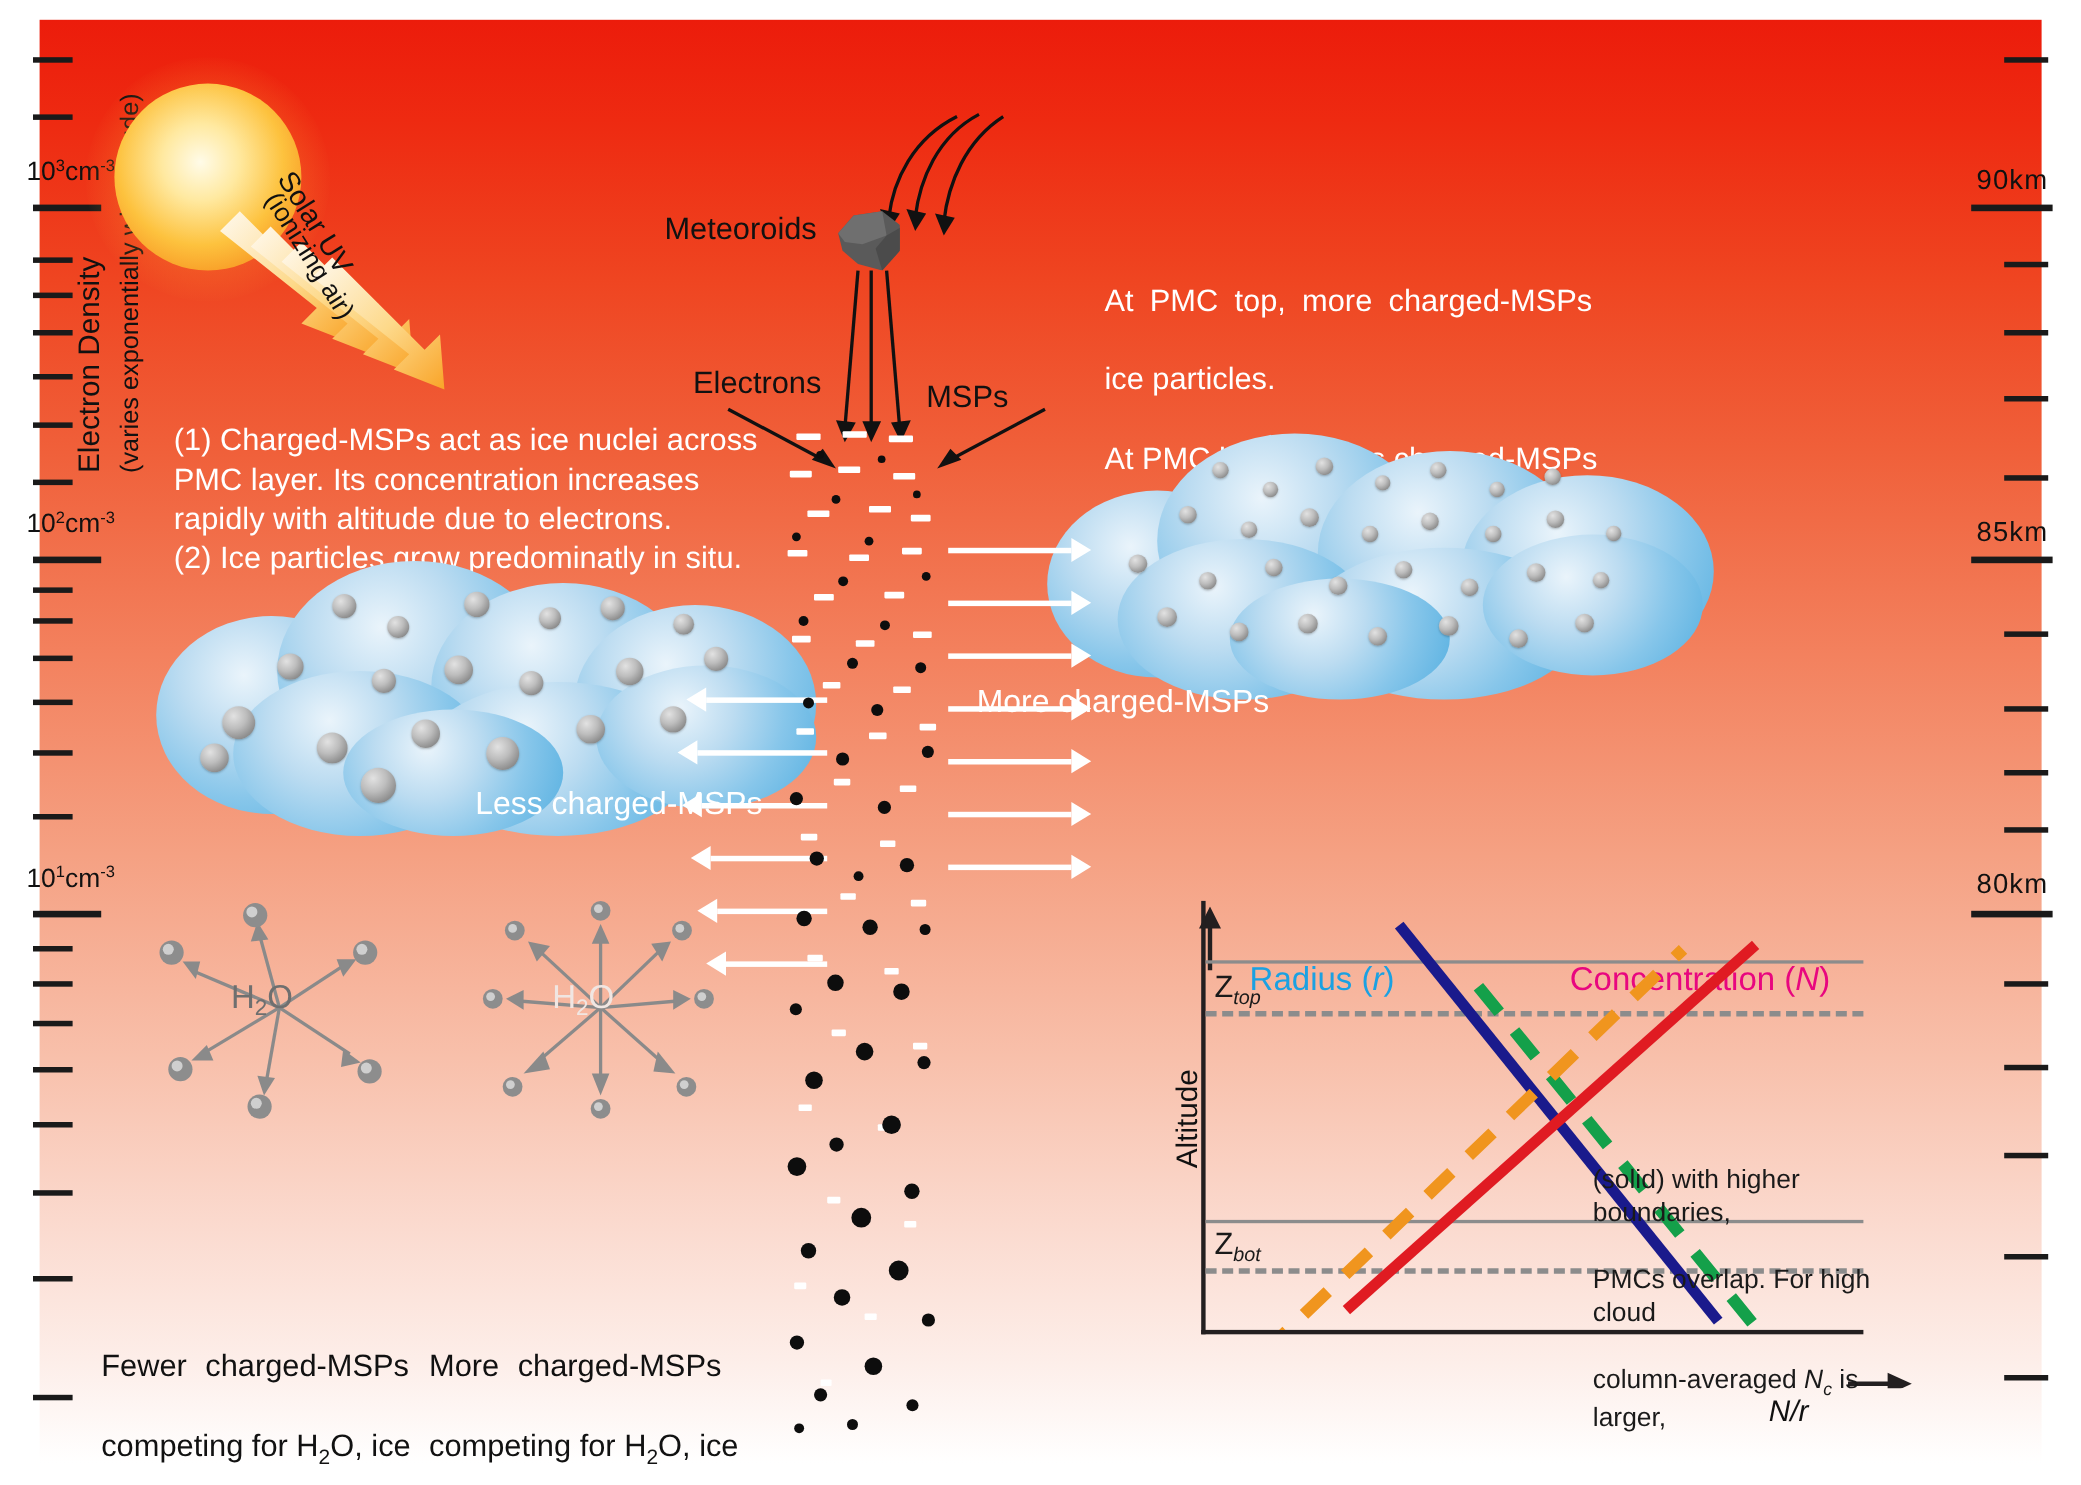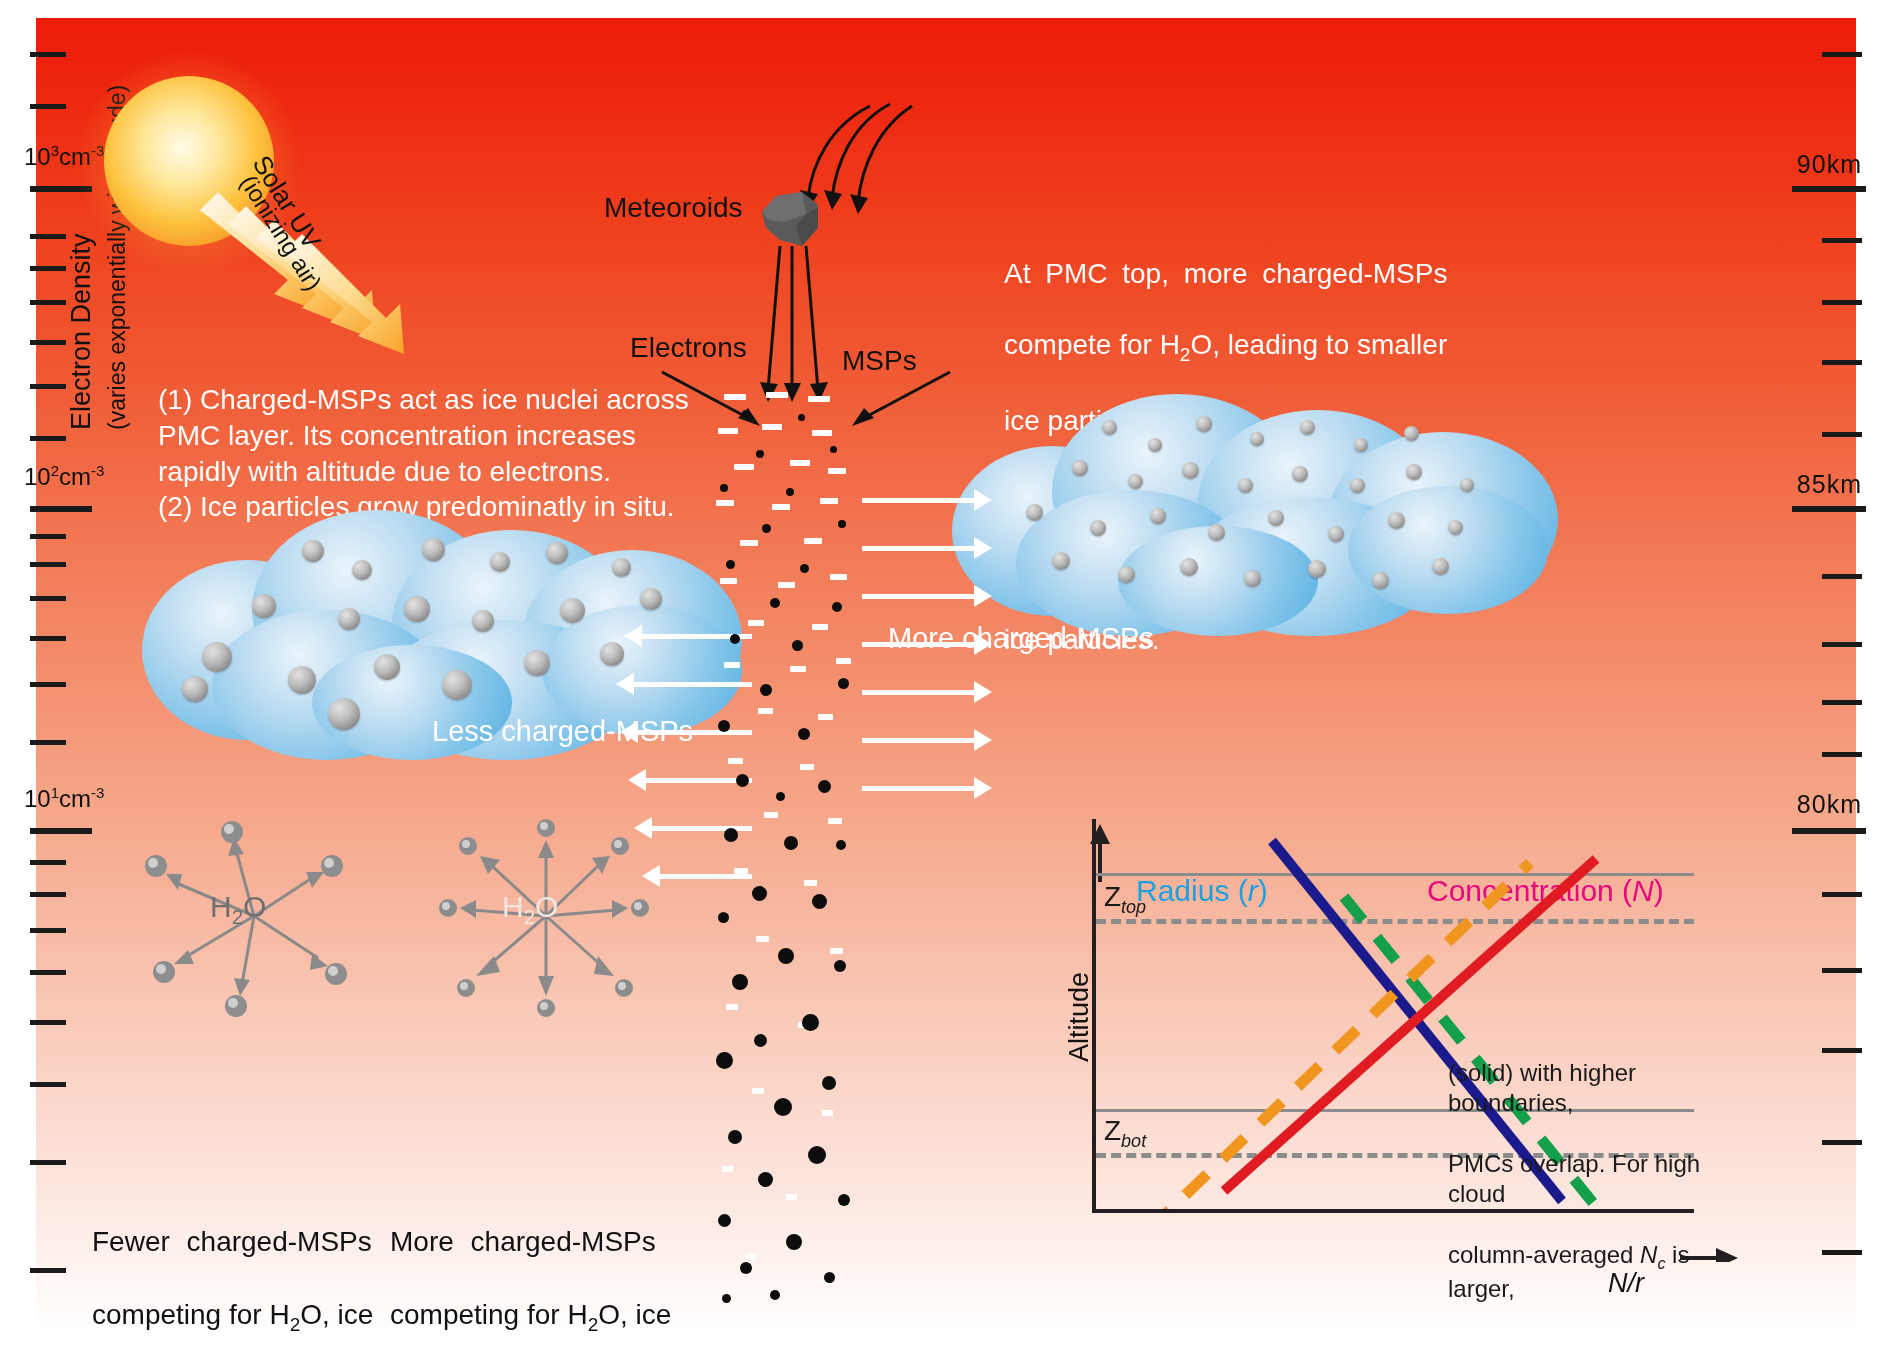--- a/index.html
+++ b/index.html
@@ -261,21 +261,20 @@
   <div class="textblock btext" id="electrons-lbl">Electrons</div>
   <div class="textblock btext" id="msps-lbl">MSPs</div>
 
   <div class="textblock wtext" id="note1"><span>(1) Charged-MSPs act as ice nuclei across
       PMC layer. Its concentration increases
       rapidly with altitude due to electrons.
 (2) Ice particles grow predominatly in situ.</span></div>
 
   <div class="textblock wtext" id="note2">
     <div style="word-spacing:7px">At PMC top, more charged-MSPs</div>
-    <div>compete for H<sub>2</sub>O, leading to smaller</div>
     <div>ice particles.</div>
     <div>At PMC bottom, less charged-MSPs</div>
     <div>compete for H<sub>2</sub>O, leading to larger</div>
     <div>ice particles.</div>
   </div>
 
   <div class="cloud" id="cloud-left" style="left:142px;top:500px;width:620px;height:260px">
     <div class="blob" style="left:0px;  top:60px; width:210px;height:180px"></div>
     <div class="blob" style="left:110px;top:10px; width:250px;height:200px"></div>
     <div class="blob" style="left:250px;top:30px; width:240px;height:190px"></div>

